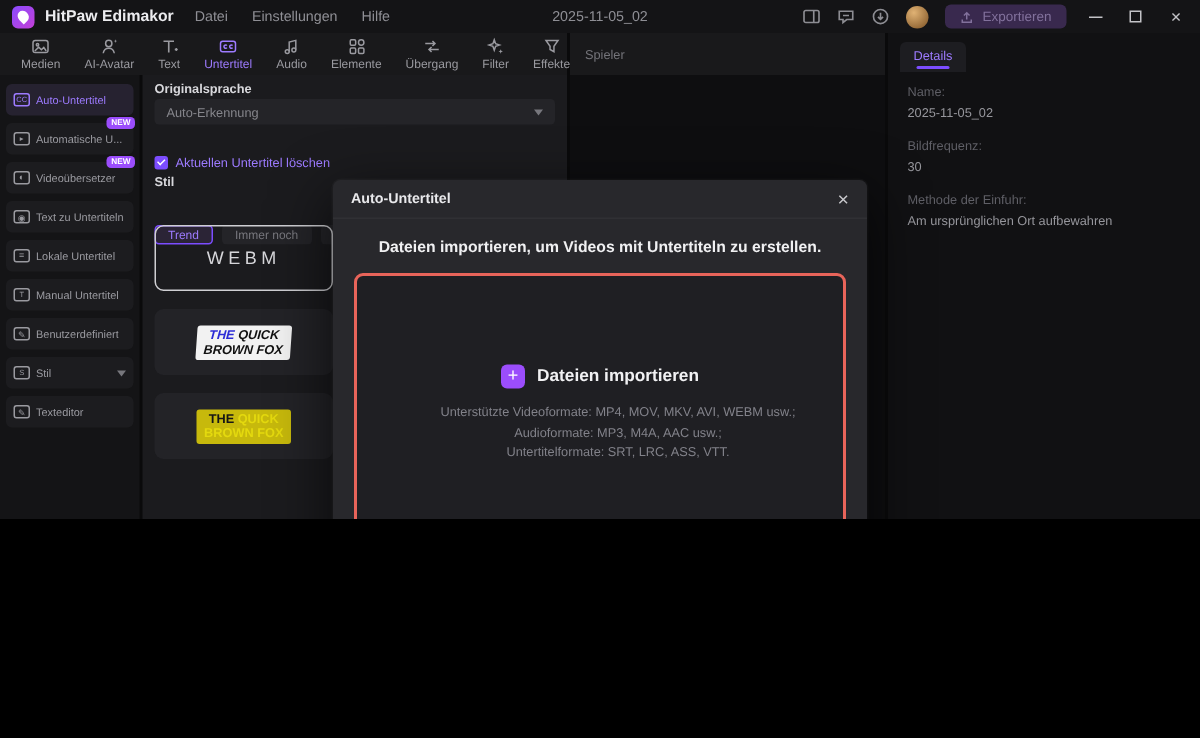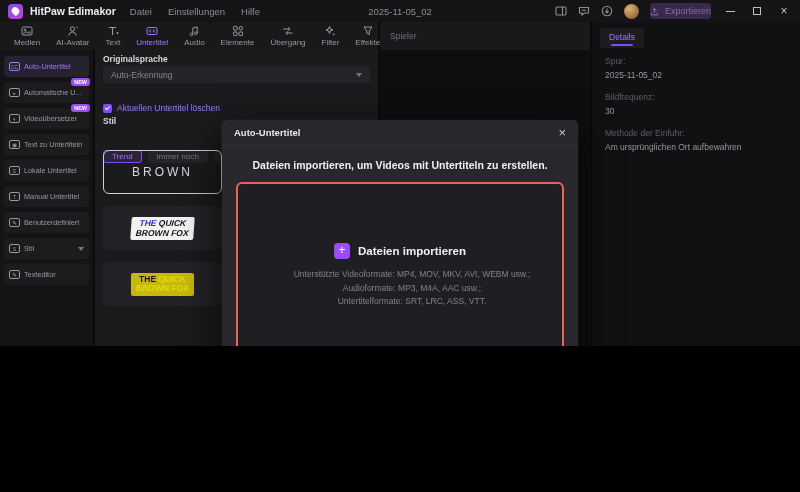--- a/index.html
+++ b/index.html
@@ -15,21 +15,21 @@
 
   
   .titlebar{left:0;top:0;width:800px;height:22px;background:#141416;display:flex;align-items:center;padding:0 8px;}
   .logo{width:15px;height:15px;border-radius:4px;background:linear-gradient(135deg,#8a4bff,#c43fd6);position:relative;flex:0 0 auto;}
   .logo::before{content:"";position:absolute;left:4px;top:3px;width:7px;height:8px;background:#fff;border-radius:60% 60% 60% 0;transform:rotate(-45deg);}
   .appname{font-size:10.5px;font-weight:bold;color:#ececef;margin:0 14px 0 7px;}
   .menu{font-size:9.5px;color:#8f8f95;margin-right:16px;}
   .doctitle{position:absolute;left:50%;transform:translateX(-50%);font-size:9.5px;color:#8e8e94;}
   .tb-right{margin-left:auto;display:flex;align-items:center;gap:11px;}
   .avatar{width:15px;height:15px;border-radius:50%;background:radial-gradient(circle at 35% 30%,#e0b274,#7d5224);}
-  .exportbtn{display:flex;align-items:center;gap:6px;background:#39294e;border-radius:4px;padding:3px 0;color:#82719c;font-size:9px;text-align:center;}
+  .exportbtn{display:flex;align-items:center;gap:6px;background:#39294e;border-radius:4px;padding:3px 10px;color:#82719c;font-size:9px;text-align:center;}
   .winbtn{width:16px;display:flex;justify-content:center;color:#c3c3c7;}
   .wmin{width:9px;border-top:1px solid #c3c3c7;display:inline-block;}
   .wmax{width:8px;height:8px;border:1px solid #c3c3c7;display:inline-block;}
   .wclose{font-size:12px;line-height:10px;}
 
   
   .ribbon{left:0;top:22px;width:378px;height:28px;background:#19191b;display:flex;align-items:center;padding:0 6px;}
   .rtab{display:flex;flex-direction:column;align-items:center;gap:1px;padding:0 8px;color:#9a9aa0;}
   .rtab .rlab{font-size:8px;white-space:nowrap;}
   .rtab.active{color:var(--accent_text);}
@@ -251,21 +251,21 @@
 
   <div class="playerhead abs">
     <span>Spieler</span>
   </div>
   <div class="playerbody abs"></div>
 
   <div class="details abs">
     <div class="dtab">Details</div>
     <div class="dfields">
       <div class="dfield">
-        <div class="dl">Spur:</div>
+        <div class="dl">Name:</div>
         <div class="dv">2025-11-05_02</div>
       </div>
       <div class="dfield">
         <div class="dl">Bildfrequenz:</div>
         <div class="dv">30</div>
       </div>
       <div class="dfield">
         <div class="dl">Methode der Einfuhr:</div>
         <div class="dv">Am ursprünglichen Ort aufbewahren</div>
       </div>
@@ -324,21 +324,21 @@
       <span class="checkbox"></span>
       <span class="clabel">Aktuellen Untertitel löschen</span>
     </div>
     <span class="lbl" style="left:8px;top:66px;">Stil</span>
     <div class="chips">
       <span class="chip sel">Trend</span>
       <span class="chip">Immer noch</span>
       <span class="chip">dynamisch</span>
     </div>
     <div class="card card1">
-      <span>BROWN</span>
+      <span>WEBM</span>
     </div>
     <div class="card card2">
       <div class="cbadge">
         <div><span class="blue">THE</span><span> QUICK</span></div>
         <div>BROWN FOX</div>
       </div>
     </div>
     <div class="card card3">
       <div class="ybadge">
         <div><span class="blk">THE</span><span> QUICK</span></div>

